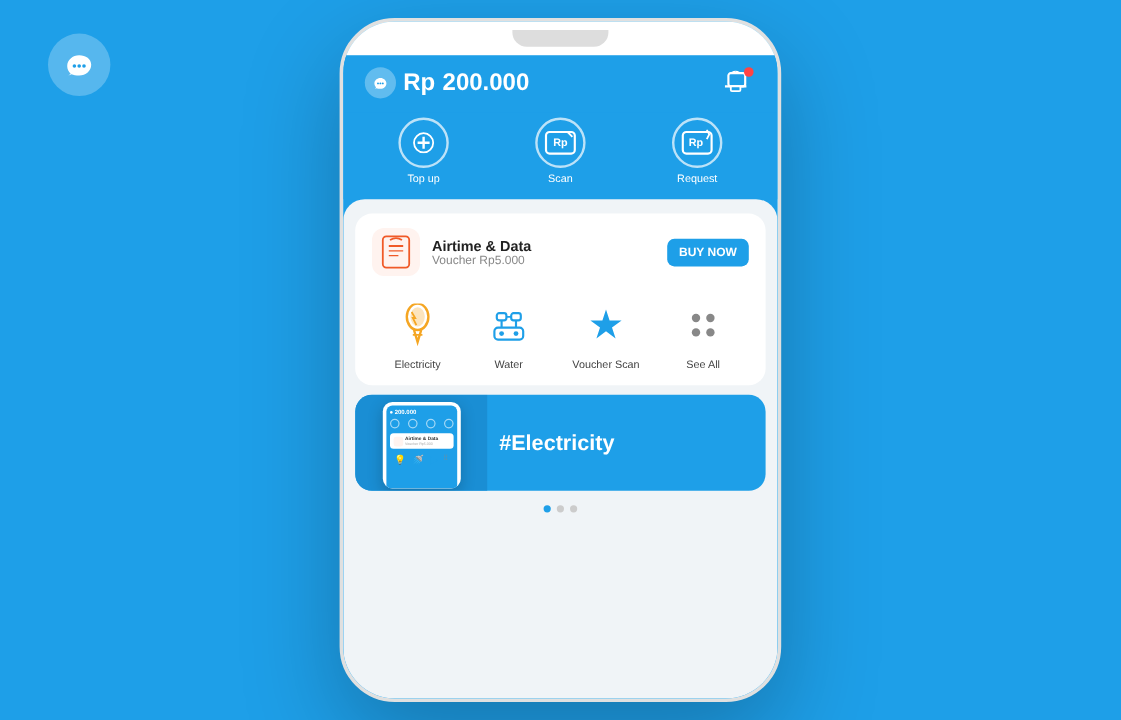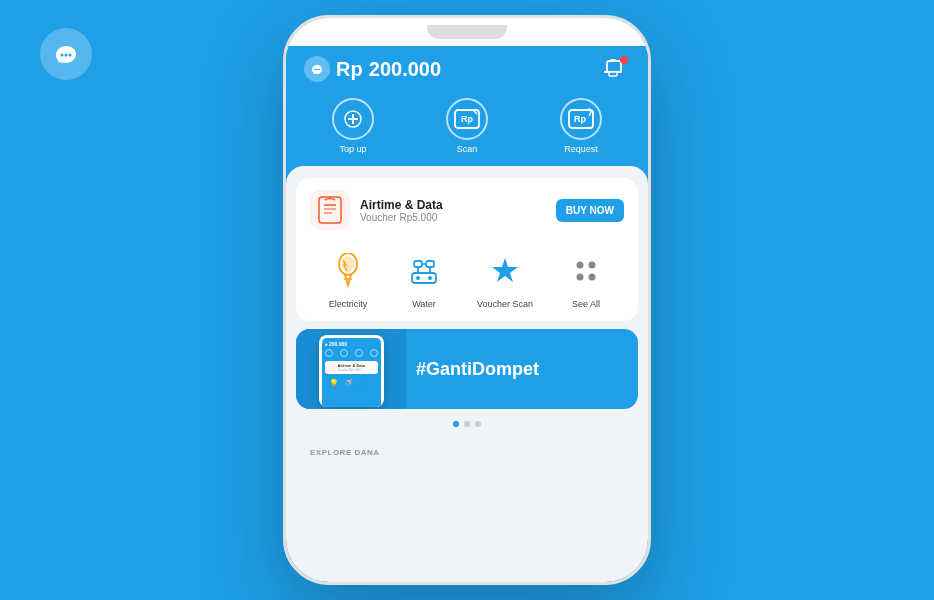--- a/index.html
+++ b/index.html
@@ -629,29 +629,26 @@
                   <span class="mini-svc-icon" style="color:#F5A623;">💡</span>
                   <span class="mini-svc-icon" style="color:#1E9FE8;">🚿</span>
                   <span class="mini-svc-icon" style="color:#1E9FE8;">▶</span>
                   <span class="mini-svc-icon" style="color:#888;font-size:6px;">⁞⁞</span>
                 </div>
               </div>
             </div>
           </div>
         </div>
         <div class="banner-text">
-          <div class="banner-hashtag">#GantiDompet</div>
+          <div class="banner-hashtag">#Electricity</div>
         </div>
       </div>
 
       <div class="dots-row">
         <div class="dot active"></div>
         <div class="dot"></div>
         <div class="dot"></div>
       </div>
 
-      <div class="explore-section">
-        <span class="explore-label">EXPLORE DANA</span>
-      </div>
 
     </div>
   </div>
 </div>
 
 </body></html>

